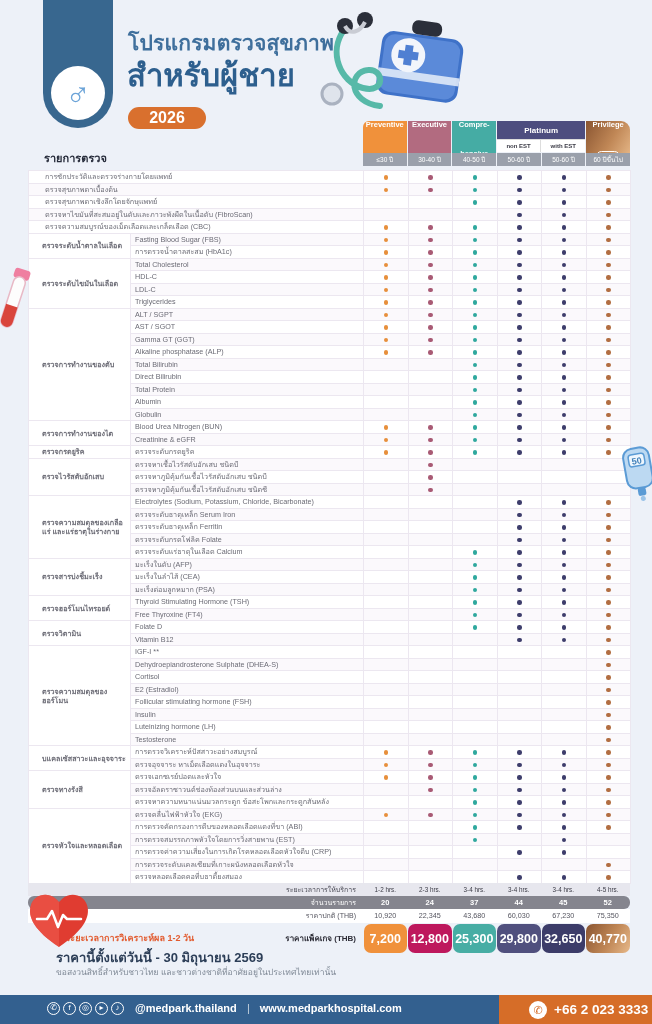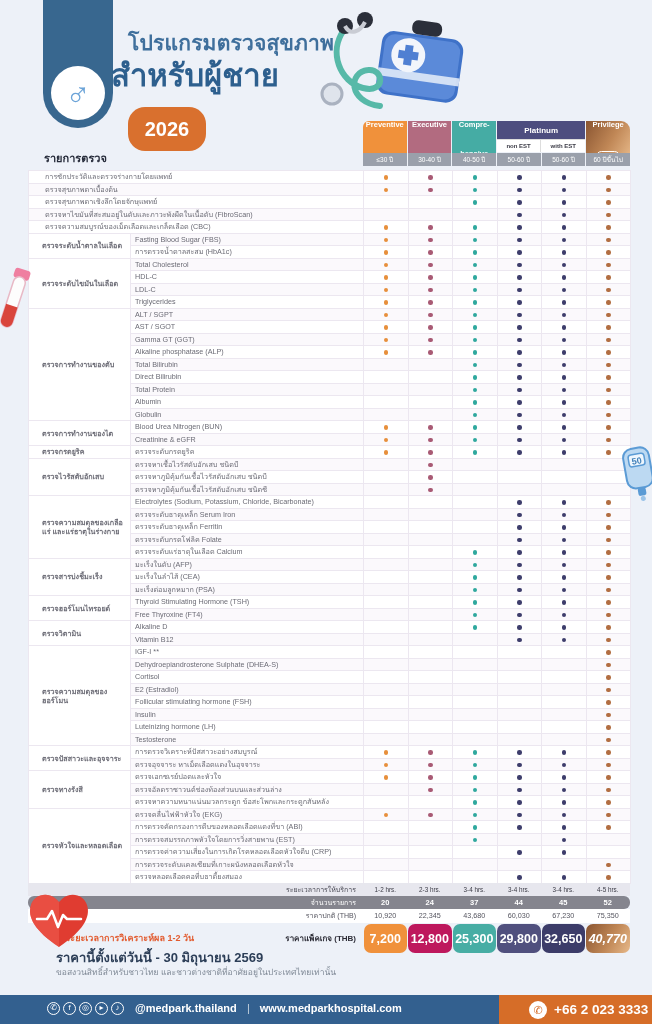--- a/index.html
+++ b/index.html
@@ -5,22 +5,22 @@
   * { margin:0; padding:0; box-sizing:border-box; }
   html,body { width:652px; height:1024px; }
   body { font-family:"Liberation Sans","DejaVu Sans",sans-serif; background:#e9edf5; }
   #poster { position:relative; width:652px; height:1024px; background:#edf1f8; overflow:hidden; }
 
   
   .blue-pill { position:absolute; left:43px; top:0; width:70px; height:128px; background:#38678f; border-radius:0 0 36px 36px; }
   .male-circle { position:absolute; left:8px; top:66px; width:54px; height:54px; background:#fff; border-radius:50%; display:flex; align-items:center; justify-content:center; }
   .male-circle span { font-size:34px; color:#6ca4d8; font-weight:bold; line-height:1; }
   .title1 { position:absolute; left:128px; top:26px; font-size:21px; color:#3f6f9c; font-weight:bold; letter-spacing:.2px; }
-  .title2 { position:absolute; left:111px; top:50px; font-size:31px; color:#2d5f8e; font-weight:bold; }
-  .year-badge { position:absolute; left:128px; top:107px; width:78px; height:44px; background:#d9702e; border-radius:17px; color:#fff; font-size:20px; font-weight:bold; display:flex; align-items:center; justify-content:center; }
+  .title2 { position:absolute; left:127px; top:50px; font-size:31px; color:#2d5f8e; font-weight:bold; }
+  .year-badge { position:absolute; left:128px; top:107px; width:78px; height:22px; background:#d9702e; border-radius:17px; color:#fff; font-size:16px; font-weight:bold; display:flex; align-items:center; justify-content:center; }
   .logo-card { position:absolute; right:0; top:0; width:163px; height:57px; background:#fff; border-radius:0 0 0 22px; padding:9px 18px 0 0; text-align:right; }
   .logo-name { font-size:21px; font-weight:bold; color:#43434d; letter-spacing:.5px; }
   .logo-sub { font-size:11px; font-weight:bold; color:#e0762f; margin-top:-2px; }
   .kit-illus { position:absolute; left:318px; top:12px; }
 
   
   .pkg-row { position:absolute; left:363px; top:121px; width:267px; display:grid; grid-template-columns:repeat(6,1fr); gap:1px; }
   .pkg-box { height:38px; color:#fff; font-weight:bold; font-size:7.5px; display:flex; flex-direction:column; align-items:center; justify-content:space-between; text-align:center; line-height:1.1;gap:21px; }
   .pkg-box.first { border-radius:6px 0 0 0; }
   .pkg-box.last { border-radius:0 9px 0 0; }
@@ -487,21 +487,21 @@
           <td class="icell">Free Thyroxine (FT4)</td>
           <td class="dcell"></td>
           <td class="dcell"></td>
           <td class="dcell"><span class="dot" style="background: rgb(47, 168, 158);"></span></td>
           <td class="dcell"><span class="dot" style="background: rgb(61, 61, 107);"></span></td>
           <td class="dcell"><span class="dot" style="background: rgb(61, 61, 107);"></span></td>
           <td class="dcell"><span class="dot" style="background: rgb(178, 110, 66);"></span></td>
         </tr>
         <tr>
           <td class="gcell" rowspan="2">ตรวจวิตามิน</td>
-          <td class="icell">Alkaline D</td>
+          <td class="icell">Folate D</td>
           <td class="dcell"></td>
           <td class="dcell"></td>
           <td class="dcell"><span class="dot" style="background: rgb(47, 168, 158);"></span></td>
           <td class="dcell"><span class="dot" style="background: rgb(61, 61, 107);"></span></td>
           <td class="dcell"><span class="dot" style="background: rgb(61, 61, 107);"></span></td>
           <td class="dcell"><span class="dot" style="background: rgb(178, 110, 66);"></span></td>
         </tr>
         <tr>
           <td class="icell">Vitamin B12</td>
           <td class="dcell"></td>
@@ -578,21 +578,21 @@
         <tr>
           <td class="icell">Testosterone</td>
           <td class="dcell"></td>
           <td class="dcell"></td>
           <td class="dcell"></td>
           <td class="dcell"></td>
           <td class="dcell"></td>
           <td class="dcell"><span class="dot" style="background: rgb(178, 110, 66);"></span></td>
         </tr>
         <tr>
-          <td class="gcell" rowspan="2">ตรวจปัสสาวะและอุจจาระ</td>
+          <td class="gcell" rowspan="2">บแคลเซัสสาวะและอุจจาระ</td>
           <td class="icell">การตรวจวิเคราะห์ปัสสาวะอย่างสมบูรณ์</td>
           <td class="dcell"><span class="dot" style="background: rgb(231, 143, 60);"></span></td>
           <td class="dcell"><span class="dot" style="background: rgb(168, 90, 116);"></span></td>
           <td class="dcell"><span class="dot" style="background: rgb(47, 168, 158);"></span></td>
           <td class="dcell"><span class="dot" style="background: rgb(61, 61, 107);"></span></td>
           <td class="dcell"><span class="dot" style="background: rgb(61, 61, 107);"></span></td>
           <td class="dcell"><span class="dot" style="background: rgb(178, 110, 66);"></span></td>
         </tr>
         <tr>
           <td class="icell">ตรวจอุจจาระ หาเม็ดเลือดแดงในอุจจาระ</td>
@@ -727,21 +727,21 @@
       <div class="fval">
         <div class="price-pill" style="background: rgb(71, 173, 164);">25,300</div>
       </div>
       <div class="fval">
         <div class="price-pill" style="background: rgb(80, 80, 126);">29,800</div>
       </div>
       <div class="fval">
         <div class="price-pill" style="background: rgb(60, 60, 105);">32,650</div>
       </div>
       <div class="fval">
-        <div class="price-pill" style="background: linear-gradient(120deg, rgb(138, 85, 49), rgb(192, 135, 86) 55%, rgb(231, 185, 138)); font-style: italic;">40,770</div>
+        <div class="price-pill" style="background: linear-gradient(120deg, rgb(138, 85, 49), rgb(192, 135, 86) 55%, rgb(231, 185, 138));">40,770</div>
       </div>
     </div>
 
   <div class="note-red">** ระยะเวลาการวิเคราะห์ผล 1-2 วัน</div>
   <div class="note-date">ราคานี้ตั้งแต่วันนี้ - 30 มิถุนายน 2569</div>
   <div class="note-gray">ขอสงวนสิทธิ์สำหรับชาวไทย และชาวต่างชาติที่อาศัยอยู่ในประเทศไทยเท่านั้น</div>
 
   <svg class="tube-icon" width="40" height="75" viewBox="0 0 40 75">
     <g transform="rotate(18 20 37)">
       <rect x="12" y="6" width="16" height="10" rx="3" fill="#ef7fa0"></rect>

